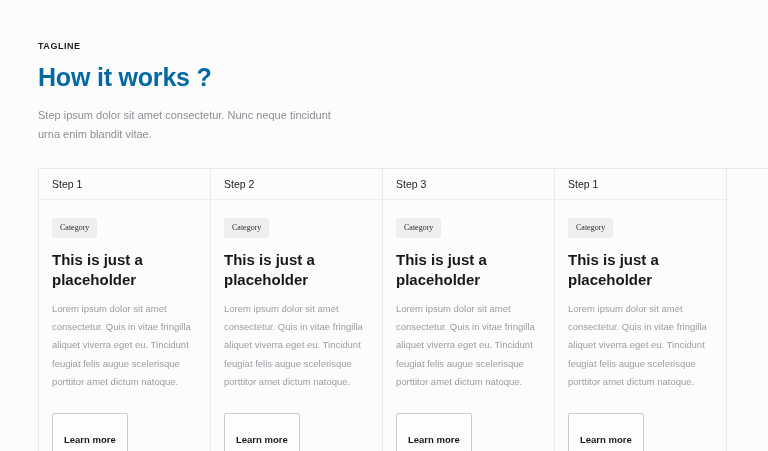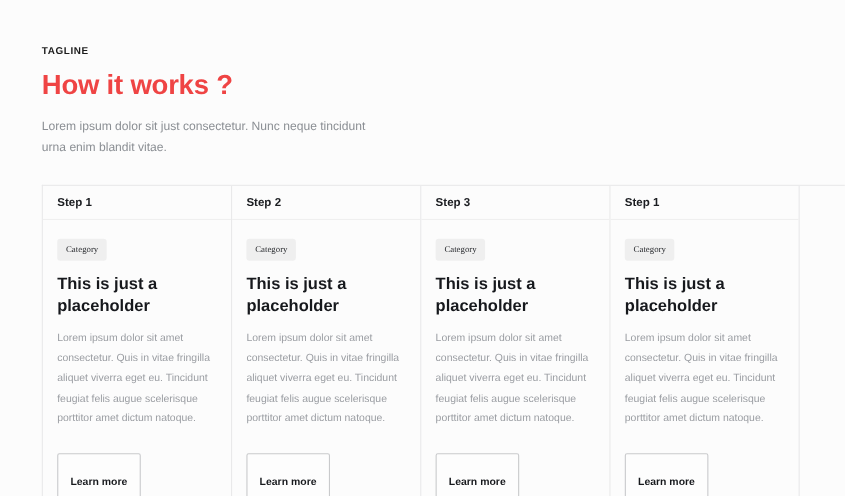--- a/index.html
+++ b/index.html
@@ -31,21 +31,21 @@
     font-size: 9px;
     font-weight: bold;
     letter-spacing: 0.06em;
     color: #1b1b1b;
     line-height: 1;
     margin: 0 0 12px 0;
   }
   .title {
     font-size: 25px;
     font-weight: bold;
-    color: #ef4444;
+    color: #0369a1;
     letter-spacing: -0.2px;
     line-height: 1.15;
     margin: 0 0 14px 0;
   }
   .subtitle {
     font-size: 11px;
     color: #8b8f94;
     line-height: 1.75;
     margin: 0;
     max-width: 310px;
@@ -71,21 +71,21 @@
 
   .step-head {
     height: 30px;
     display: flex;
     align-items: center;
     padding: 0 0 0 13px;
     border-bottom: 1px solid #efefef;
   }
   .step-head-label {
     font-size: 10.5px;
-    font-weight: bold;
+    font-weight: normal;
     color: #1b1d21;
   }
 
   .step-body {
     padding: 16px 13px 20px 13px;
   }
 
   .badge {
     display: inline-block;
     background: #efefef;
@@ -128,21 +128,21 @@
   }
 </style>
 </head>
 <body>
 
 <div class="page">
 
   <div class="header">
     <div class="tagline">TAGLINE</div>
     <h1 class="title">How it works ?</h1>
-    <p class="subtitle">Lorem ipsum dolor sit just consectetur. Nunc neque tincidunt urna enim blandit vitae.</p>
+    <p class="subtitle">Step ipsum dolor sit amet consectetur. Nunc neque tincidunt urna enim blandit vitae.</p>
   </div>
 
   <div class="steps-grid">
 
     <div class="step-col">
       <div class="step-head">
         <span class="step-head-label">Step 1</span>
       </div>
       <div class="step-body">
         <span class="badge">Category</span>

